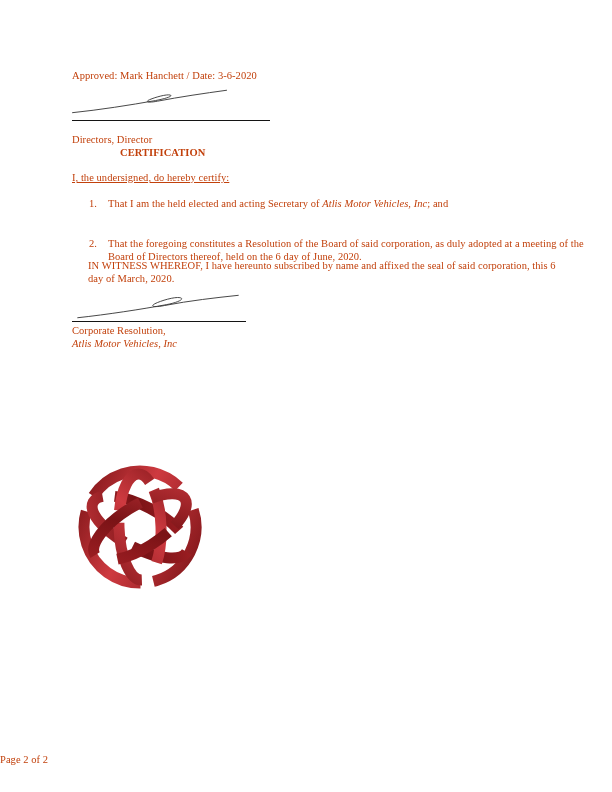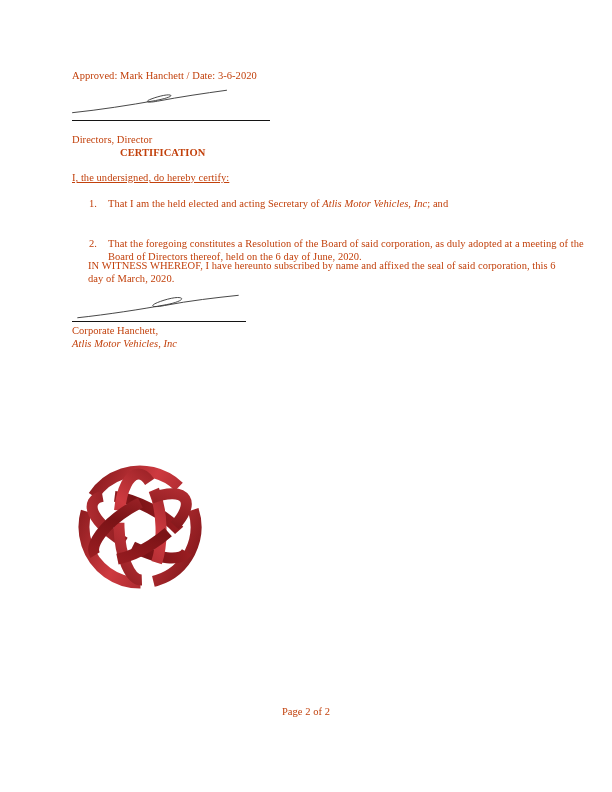--- a/index.html
+++ b/index.html
@@ -11,21 +11,21 @@
     color:#c2410c;
     overflow:hidden;
   }
   .abs{position:absolute;}
   .t{font-size:10.5px;line-height:13px;letter-spacing:0.05px;}
   .bold{font-weight:700;}
   .ital{font-style:italic;}
   .sigline{height:0;border-top:1.6px solid #141414;}
   .listitem{position:relative;padding-left:36px;}
   .listnum{position:absolute;left:17px;top:0;}
-  .footer{width:612px;text-align:center;}
+  .footer{width:612px;text-align:left;margin-top:48px;}
   svg{display:block;}
 </style>
 </head>
 <body>
 
 <div class="page">
 
   <div class="abs t" style="left:72px;top:69px;width:470px;">Approved: Mark Hanchett / Date: 3-6-2020</div>
 
   <div class="abs" style="left:66px;top:87px;">
@@ -55,21 +55,21 @@
   <div class="abs t" style="left:72px;top:259px;width:476px;margin-left:16px;">IN WITNESS WHEREOF, I have hereunto subscribed by name and affixed the seal of said corporation, this 6 day of March, 2020.</div>
 
   <div class="abs" style="left:70px;top:293px;">
     <svg width="176" height="28" viewBox="0 0 176 30">
       <path d="M 2 26.5 C 34 23, 70 17.5, 97 12.5 C 110 10, 117 6.2, 111.5 5 C 106 3.9, 91 8.2, 84.5 11.6 C 79.5 14.2, 83.5 15.8, 95 13.4 C 122 8.2, 150 5, 174 2.5" fill="none" stroke="#3a3a3a" stroke-width="1" stroke-linecap="round"></path>
     </svg>
   </div>
 
   <div class="abs sigline" style="left:72px;top:321px;width:174px;"></div>
 
-  <div class="abs t" style="left:72px;top:324px;">Corporate Hanchett,</div>
+  <div class="abs t" style="left:72px;top:324px;">Corporate Resolution,</div>
 
   <div class="abs t ital" style="left:72px;top:337px;">Atlis Motor Vehicles, Inc</div>
 
   <div class="abs" style="left:77px;top:464px;">
     <svg width="126" height="126" viewBox="0 0 126 126">
       <defs>
         <linearGradient id="lgA" gradientUnits="userSpaceOnUse" x1="6" y1="10" x2="120" y2="118">
           <stop offset="0" stop-color="#7a1316"></stop>
           <stop offset="0.45" stop-color="#ce3a40"></stop>
           <stop offset="1" stop-color="#7a1316"></stop>

